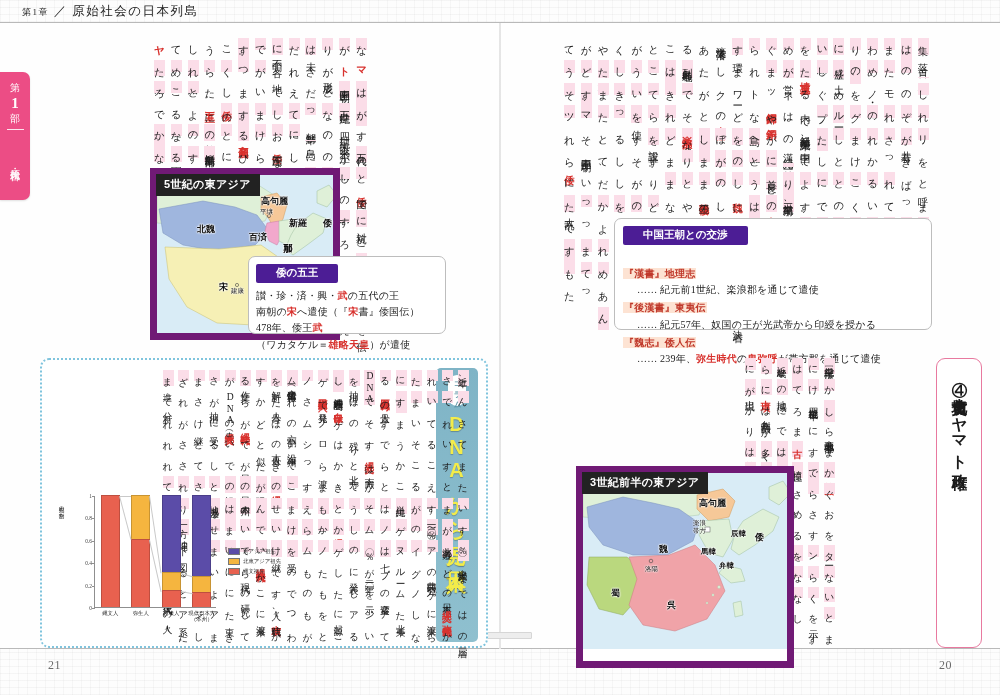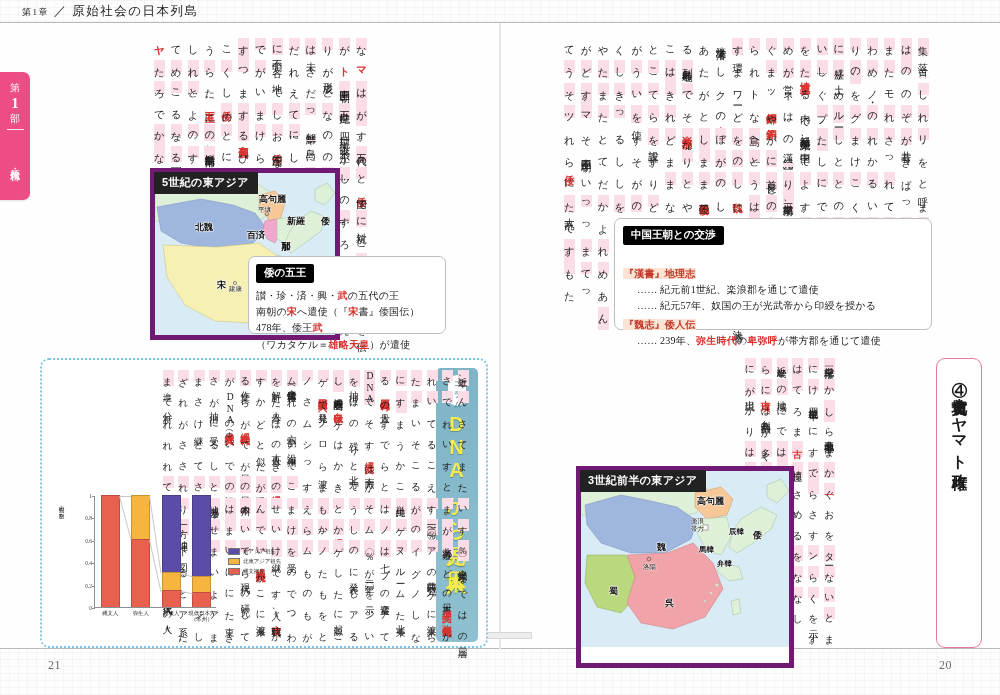--- a/index.html
+++ b/index.html
@@ -79,21 +79,21 @@
   .lp-main {
     position: absolute; top: 38px; left: 150px; width: 352px; height: 300px;
   }
   
   .rp-main {
     position: absolute; top: 38px; left: 560px; width: 420px; height: 290px;
   }
 
   
   .figbox {
-    position: absolute; border: 5px solid #701a75; background: #fff;
+    position: absolute; border: 7px solid #701a75; background: #fff;
   }
   .figtag {
     position: absolute; left: -1px; top: -1px; z-index: 5;
     background: #222; color: #fff; font-weight: bold;
     font-size: 11px; padding: 3px 9px 4px 8px; letter-spacing: .03em;
     font-family: "Liberation Sans", sans-serif;
   }
   .mapcanvas { position:absolute; inset:0; overflow:hidden; }
   .maplbl {
     position: absolute; font-size: 9px; color:#111; white-space: nowrap;
@@ -102,22 +102,22 @@
   }
   .maplbl.sm { font-size: 6.5px; font-weight: normal; }
   .maplbl.md { font-size: 7.5px; }
 
   
   .infobox {
     position: absolute; border: 1px solid #bdbdbd; border-radius: 7px;
     background: #fff; padding: 7px 9px 8px 9px;
   }
   .ib-title {
-    display:inline-block; background:#000000; color:#fff; font-weight:bold;
-    font-size:10.5px; padding:2px 8px 3px; border-radius:2px;
+    display:inline-block; background:#4c1d95; color:#fff; font-weight:bold;
+    font-size:10.5px; padding:2px 20px 3px; border-radius:2px;
     font-family:"Liberation Sans", sans-serif; margin-bottom: 5px;
   }
   .ib-line { font-size: 10px; line-height: 1.62; color:#1b1b1b; letter-spacing:.02em; }
   .ib-line .red { color:#d8322e; font-weight: bold; }
   .src { background:#fde3d3; font-weight:bold; color:#c0392b; padding:0 1px; }
 
   
   .colbox {
     position: absolute; left: 40px; top: 358px; width: 448px; height: 290px;
     border: 2px dotted #7fc4dd; border-radius: 9px; background: #fff;
@@ -337,20 +337,21 @@
 
   <div class="rp-main">
     <div class="vtext" id="rp-cols" style="height:286px; column-width:16px; column-gap:5px;"><span class="hl">集落は、まわりに深い濠をめぐらす環</span>　<span class="">濠集落であることが多く、やがて、首</span>　<span class="hl">長のための、盛り土した<span class="red">墳丘墓</span>が営ま</span>　<span class="">れました。</span>　<span class="hl">列島各地には、こうした首長どうし</span>　<span class="">のモノ・情報をめぐるネットワークが</span>　<span class="hl">できていきます。それぞれのグループ</span>　<span class="">内では、<span class="red">銅鐸</span>や<span class="red">銅矛</span>などの<span class="red">青銅器</span>とそ</span>　<span class="hl">れらを使ったマツリが共有されました。</span>　<span class="">紀元前二世紀末、中国の漢が朝鮮半</span>　<span class="hl">島へ支配を及ぼし、<span class="red">楽浪郡</span>などを設置</span>　<span class="">すると、それをきっかけとして、紀元</span>　<span class="hl">前一世紀に中国王朝との交渉が始まり</span>　<span class="">ます。そして、中国王朝から<span class="red">倭</span>と呼ば</span>　<span class="hl">れることにより、首長どうしのまとま</span>　<span class="">りがしだいに強まっていくのです。</span>　<span class="hl">三世紀前半、邪<span class="red">馬</span>台国の<span class="red">卑弥呼</span>は、</span>　<span class=""><span class="red">魏</span>に朝貢し、親<span class="red">魏</span><span class="red">倭</span>王の称号や銅鏡な</span>　<span class="hl">どの品々を授かった大乱と呼ばれた二世紀後半からの争乱を</span>　<span class="">終わらせるために、各地の首長たちによって共同して王に立てられ、</span>　<span class="hl">約三〇国からなる連合体をまとめていたとされます。<span class="red">卑弥呼</span>は狗奴国</span>　<span class="">との対立のなか、<span class="red">魏</span>に使いを送りました。中国皇帝から<span class="red">倭</span>国の王とし</span>　<span class="hl">て認めてもらい、さらに軍事的な支援を求めたと考えられます。</span>　<span class="">なお、邪<span class="red">馬</span>台国が九州北部にあったのか、畿内にあったのかは、</span>　<span class="hl">いまも決着がついていません。</span>　</div>
   </div>
 
   <div class="infobox" style="left:614px; top:218px; width:318px; height:112px; padding:5px 8px;">
     <div class="ib-title">中国王朝との交渉</div>
     <div id="china-entries">
         <div class="ib-line" style="margin-top:16px;"><span class="src">『漢書』地理志</span></div>
         <div class="ib-line" style="padding-left:14px;">…… 紀元前1世紀、楽浪郡を通じて遣使</div>
+        <div class="ib-line" style="margin-top:2px;"><span class="src">『後漢書』東夷伝</span></div>
         <div class="ib-line" style="padding-left:14px;">…… 紀元57年、奴国の王が光武帝から印綬を授かる</div>
         <div class="ib-line" style="margin-top:2px;"><span class="src">『魏志』倭人伝</span></div>
         <div class="ib-line" style="padding-left:14px;">…… 239年、<span class="red">弥生時代</span>の<span class="red">卑弥呼</span>が帯方郡を通じて遣使</div>
       </div>
   </div>
 
   <div class="sec-head">
     <div class="sh-tx"><span id="sec-num">④</span><span id="sec-title">古墳文化とヤマト政権</span></div>
   </div>
 

